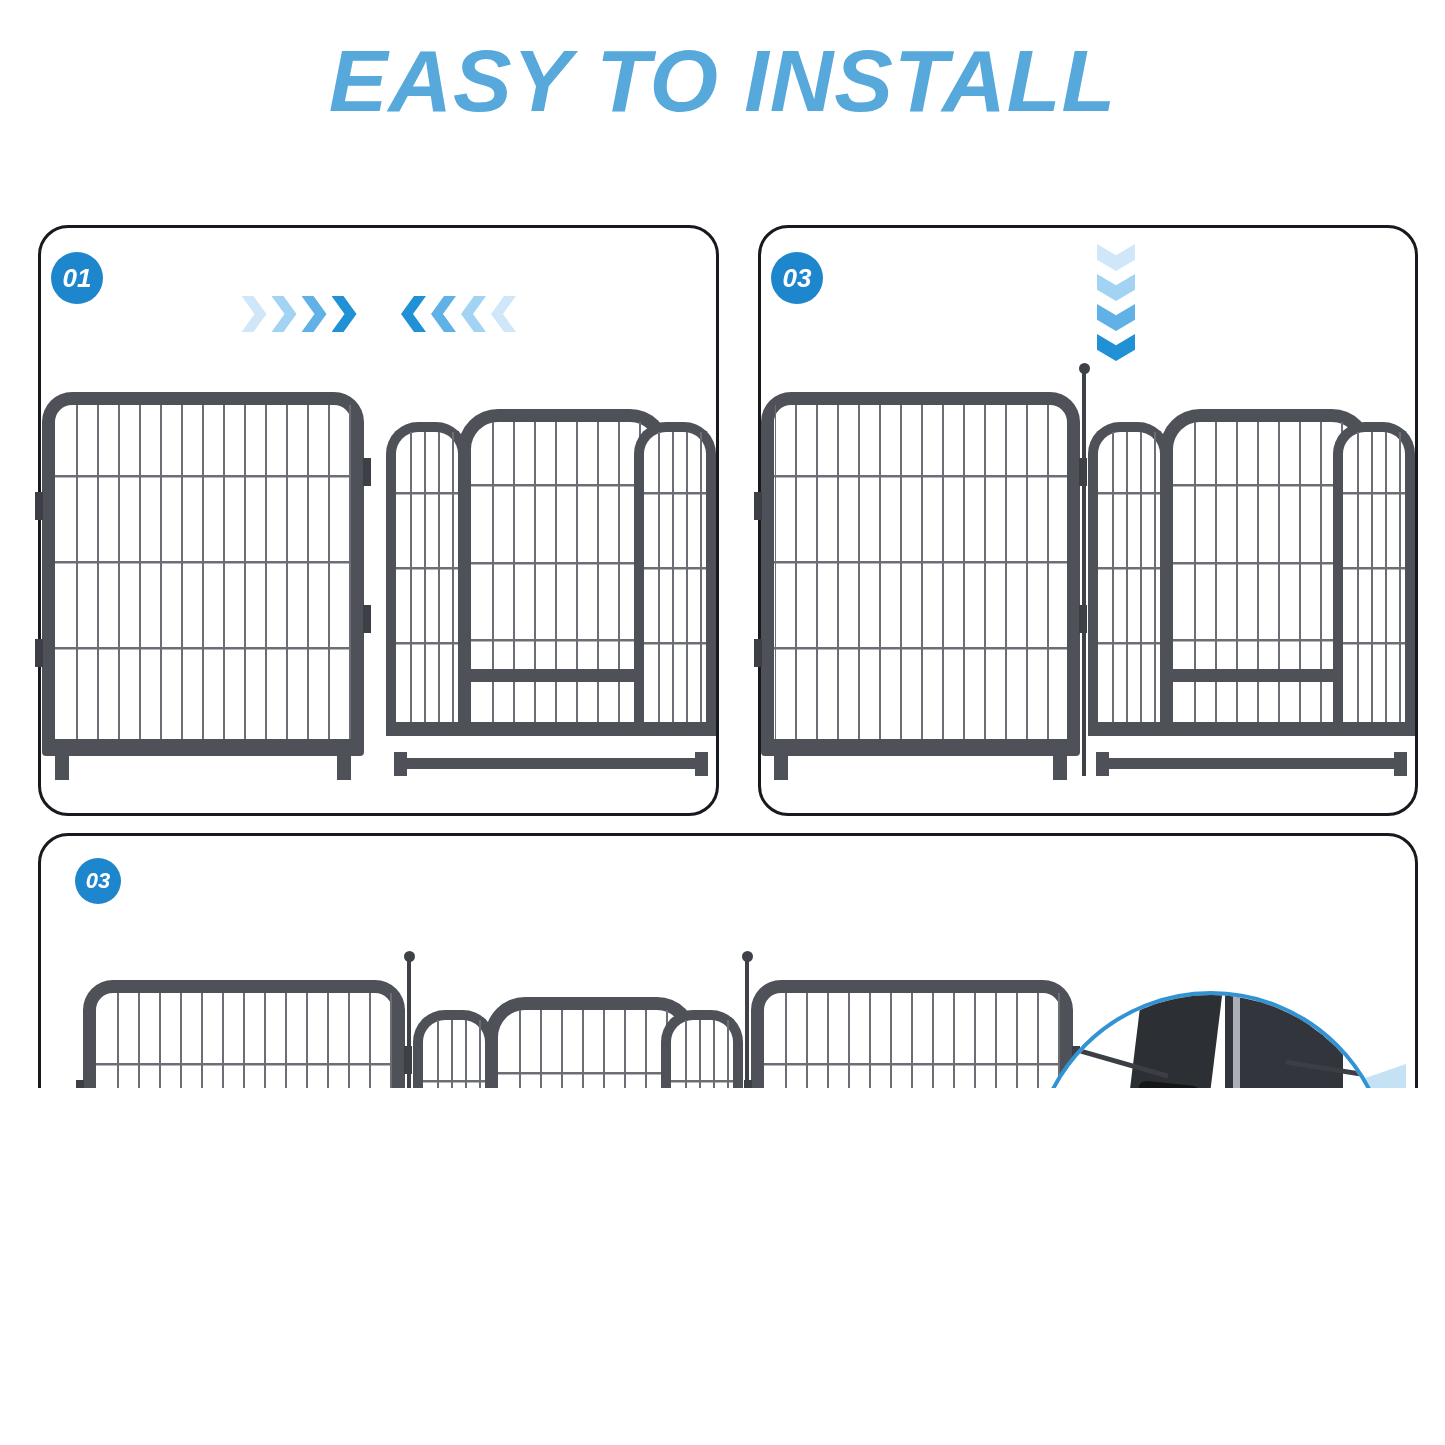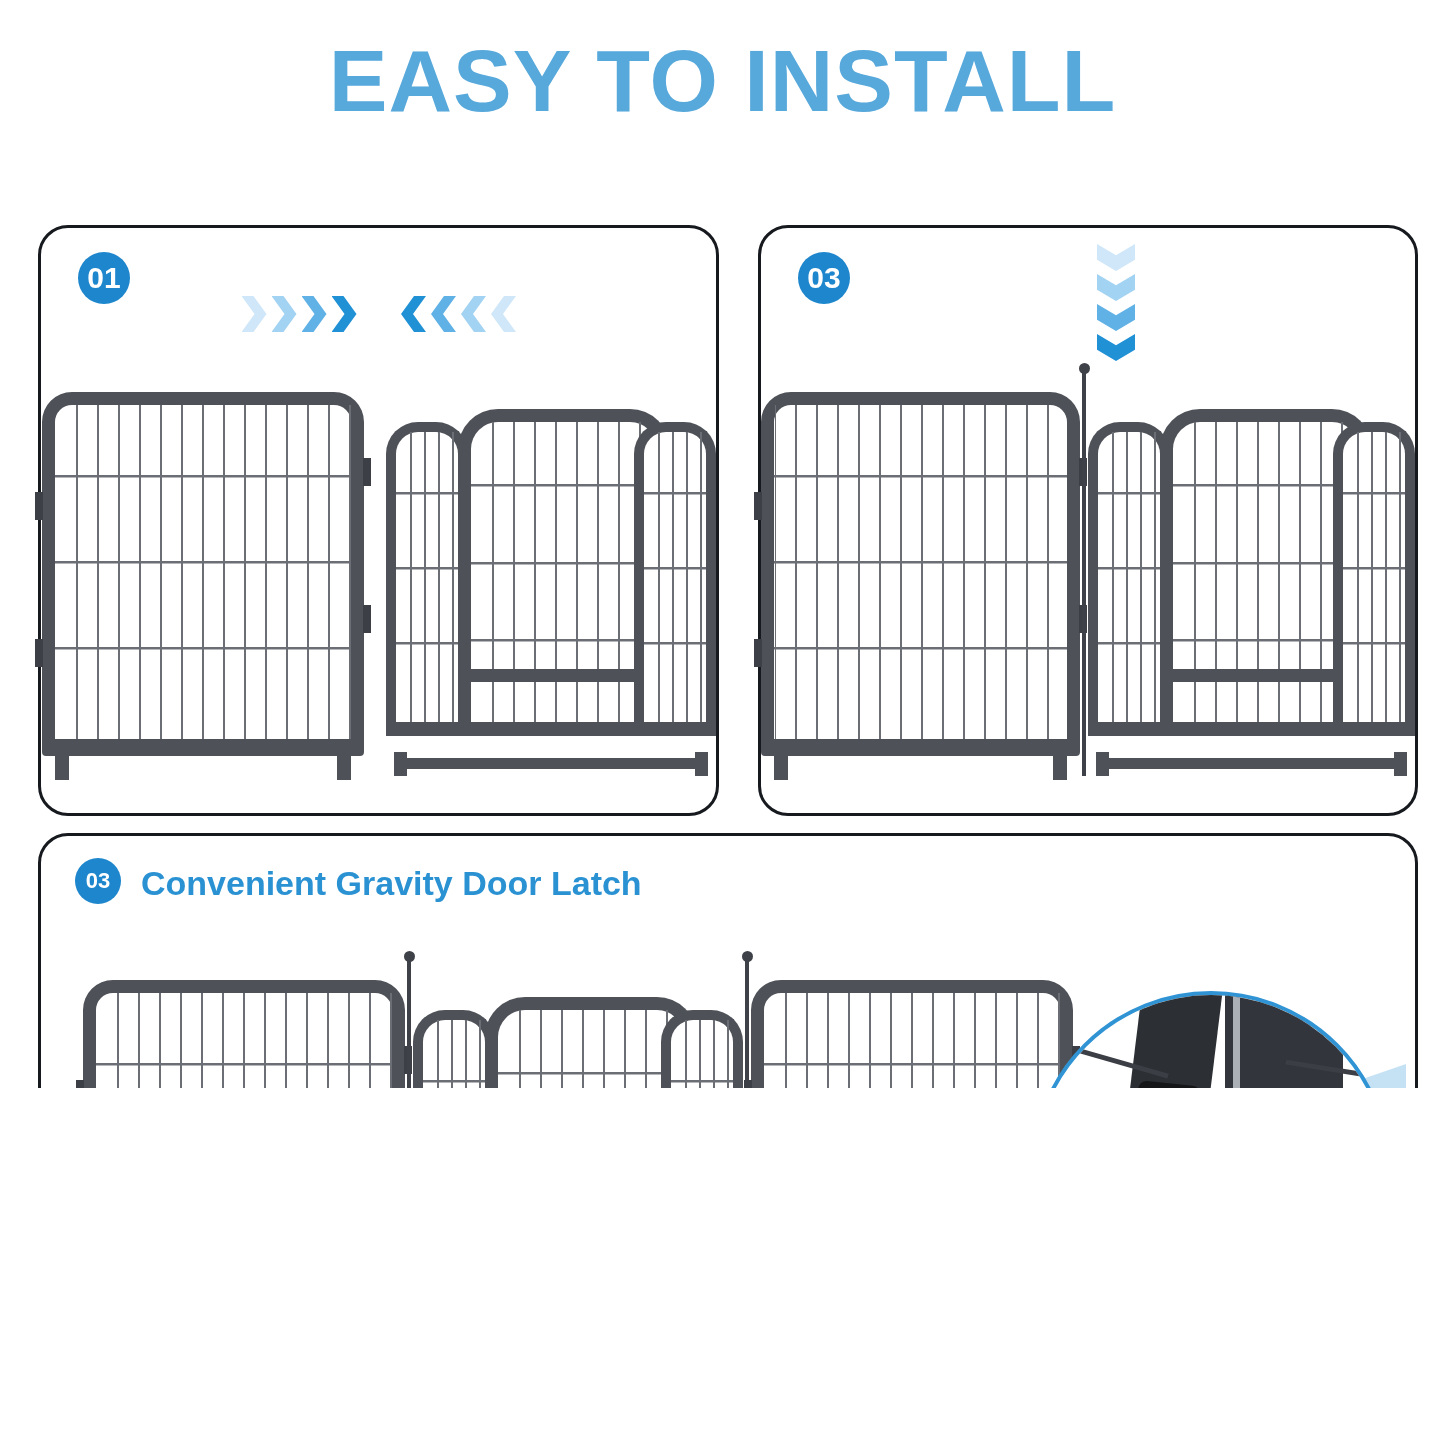--- a/index.html
+++ b/index.html
@@ -2,36 +2,36 @@
 <html><head>
 <meta charset="utf-8">
 <style>
   :root{
     --frame:#4e5258;
     --frame-dark:#3c4046;
     --wire:#6b6f75;
   }
   html,body{margin:0;padding:0;background:#fff;}
   body{font-family:"Liberation Sans", sans-serif;}
-  .page{position:relative;width:1445px;height:1088px;background:#fff;overflow:hidden;}
+  .page{position:relative;width:1445px;height:1088px;background:#fff;overflow:hidden;font-style:italic;}
 
   
   .title{position:absolute;top:30px;left:0;right:0;text-align:center;
     font-size:88px;font-weight:bold;color:#57a8db;letter-spacing:1px;}
   .subtitle{position:absolute;top:148px;left:0;right:0;text-align:center;
     font-size:40px;color:#0d0d0d;}
 
   
   .card{position:absolute;border:3px solid #16191d;border-radius:30px;background:#fff;}
   .card1{left:38px;top:225px;width:675px;height:585px;}
   .card2{left:758px;top:225px;width:654px;height:585px;}
   .card3{left:38px;top:833px;width:1374px;height:585px;}
 
-  .badge{position:absolute;top:24px;left:37px;width:52px;height:52px;border-radius:50%;
-    background:#1d86cc;color:#fff;font-weight:bold;font-size:30px;
+  .badge{position:absolute;top:24px;left:10px;width:52px;height:52px;border-radius:50%;
+    background:#1d86cc;color:#fff;font-weight:bold;font-size:26px;
     display:flex;align-items:center;justify-content:center;}
   .card3 .badge{width:46px;height:46px;font-size:22px;top:22px;left:34px;text-align:center;}
   .step3-title{position:absolute;top:28px;left:100px;font-size:34px;font-weight:bold;color:#2a92d2;}
 
   
   .arrows-row{position:absolute;top:68px;left:0;right:0;display:flex;justify-content:center;gap:44px;}
   .chev-group{display:flex;gap:5px;}
   .chev-group.left{transform:scaleX(-1);}
   .chev{width:25px;height:36px;
     clip-path:polygon(0 0,48% 0,100% 50%,48% 100%,0 100%,52% 50%);}
@@ -208,21 +208,20 @@
             <div class="hwires"></div>
           </div>
           <div class="g-foot l"></div>
           <div class="g-foot r"></div>
         </div>
       </div>
   </section>
 
   <section class="card card3">
     <div class="badge">03</div>
-    <div class="step3-title">Convenient Gravity Door Latch</div>
     <div class="scene scene3" id="scene3">
         <div class="panel-big">
           <div class="vwires"></div>
           <div class="hwires"></div>
           <div class="tab tl" style="top: 26%;"></div>
           <div class="tab tl" style="top: 70%;"></div>
           <div class="tab tr" style="top: 16%;"></div>
           <div class="tab tr" style="top: 60%;"></div>
           <div class="pfoot l"></div>
           <div class="pfoot r"></div>

